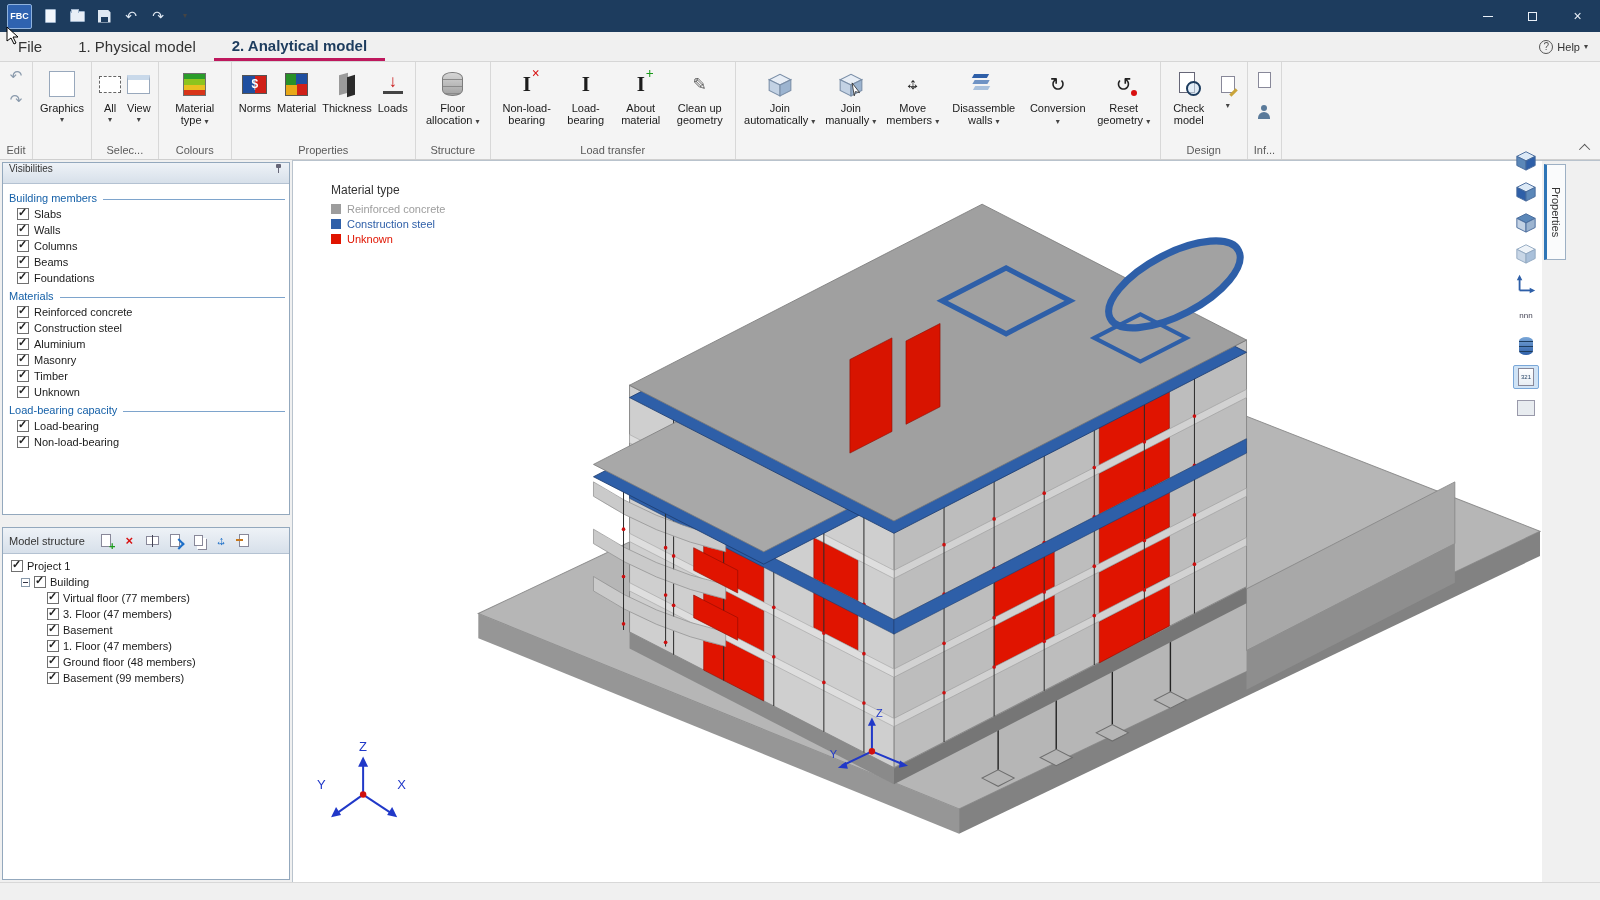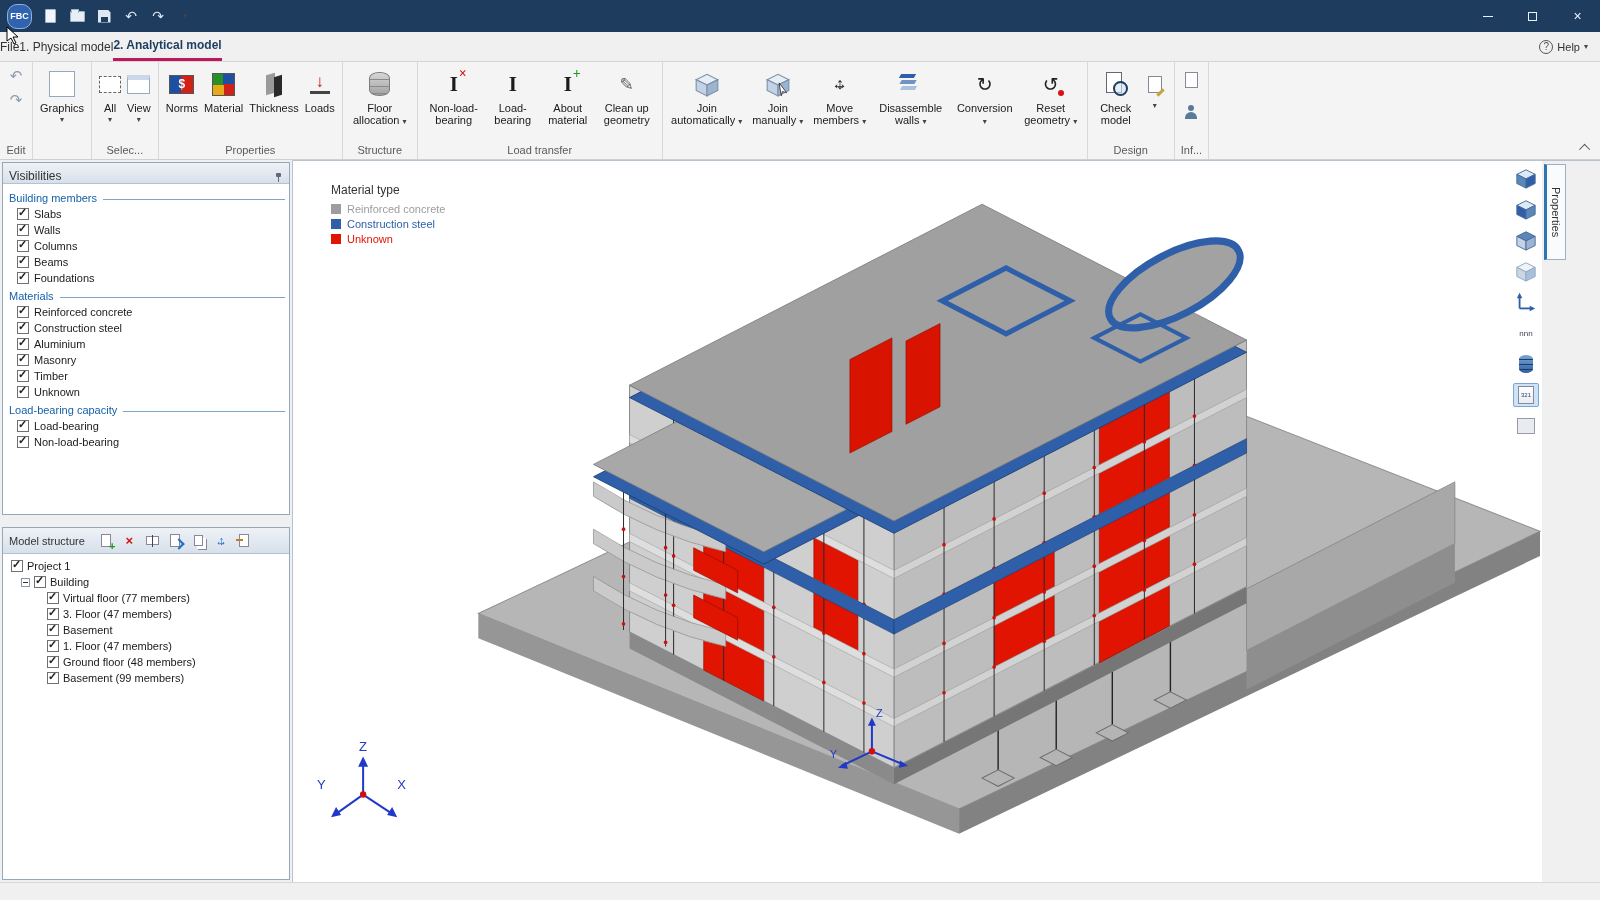--- a/index.html
+++ b/index.html
@@ -1,39 +1,39 @@
 <!DOCTYPE html>
 <html><head>
 <meta charset="utf-8">
 <style>
   *{margin:0;padding:0;box-sizing:border-box}
   html,body{width:1600px;height:900px;overflow:hidden}
   body{font-family:"Liberation Sans",sans-serif;font-size:11px;color:#1a1a1a;background:#f0f0f0;position:relative}
 
   
   .titlebar{position:absolute;left:0;top:0;right:0;height:32px;background:#1d3c5e;display:flex;align-items:center;color:#e9eff7}
-  .logo{width:25px;height:25px;margin:0 9px 0 7px;background:#2f63b0;border:1px solid #8fb2dd;border-radius:10px;display:flex;align-items:center;justify-content:center;font-size:9px;font-weight:bold;color:#fff;flex:none}
+  .logo{width:25px;height:25px;margin:0 9px 0 7px;background:#2f63b0;border:1px solid #8fb2dd;border-radius:2px;display:flex;align-items:center;justify-content:center;font-size:9px;font-weight:bold;color:#fff;flex:none}
   .qat{display:flex;align-items:center;gap:9px}
   .ticon{width:18px;height:18px;display:flex;align-items:center;justify-content:center;color:#dfe8f2;font-size:14px}
   .ic-newdoc{width:11px;height:14px;background:#f2f6fb;border:1px solid #9fb4cc;border-radius:1px}
   .ic-folder{width:15px;height:11px;background:#e8eef6;border:1px solid #9fb4cc;border-radius:1px;position:relative}
   .ic-folder::before{content:"";position:absolute;left:0;top:-3px;width:6px;height:3px;background:#e8eef6;border:1px solid #9fb4cc;border-bottom:none}
   .ic-save{width:13px;height:13px;background:#dfe8f2;clip-path:polygon(0 0,78% 0,100% 22%,100% 100%,0 100%);position:relative}
   .ic-save::after{content:"";position:absolute;left:3px;bottom:1px;width:7px;height:5px;background:#1d3c5e}
   .gly{font-style:normal}
   .title-text{position:absolute;left:200px;right:200px;text-align:center;font-size:12px;color:#eaf0f8;pointer-events:none;white-space:nowrap}
   .winbtns{margin-left:auto;display:flex;height:32px}
   .winbtn{width:45px;height:32px;display:flex;align-items:center;justify-content:center;color:#eaf0f8}
   .ic-min{width:10px;height:1px;background:#eaf0f8}
   .ic-max{width:9px;height:9px;border:1px solid #eaf0f8}
   .winbtn .big{font-size:14px}
 
   
   .tabbar{position:absolute;left:0;top:32px;right:0;height:30px;background:#f0f0f0;border-bottom:1px solid #d6d6d6;display:flex;align-items:stretch}
-  .tab{padding:0 0;display:flex;align-items:center;font-size:12px;color:#333}
+  .tab{padding:0 18px;display:flex;align-items:center;font-size:15px;color:#333}
   .tab.active{color:#1d3c5e;font-weight:bold;border-bottom:3px solid #be185d}
   .helpbox{margin-left:auto;display:flex;align-items:center;gap:4px;padding-right:12px;color:#333}
   .qmark{width:14px;height:14px;border:1px solid #555;border-radius:50%;display:flex;align-items:center;justify-content:center;font-size:10px;color:#555}
   .mini-caret{font-size:8px;color:#444}
 
   
   .ribbon{position:absolute;left:0;top:62px;right:0;height:98px;background:#f4f4f4;border-bottom:1px solid #cfcfcf;display:flex}
   .rgroup{display:flex;flex-direction:column;border-right:1px solid #d8d8d8;padding:2px 4px 0;flex:none}
   .gbody{display:flex;align-items:flex-start;flex:1}
   .glabel{text-align:center;color:#5a5a5a;font-size:11px;padding:1px 2px 3px;white-space:nowrap}
@@ -75,21 +75,21 @@
   .ic-page2{width:13px;height:16px;background:#fff;border:1px solid #889}
   .ic-person{position:relative;width:16px;height:16px}
   .ic-person::before{content:"";position:absolute;left:5px;top:1px;width:6px;height:6px;border-radius:50%;background:#5a7a9a}
   .ic-person::after{content:"";position:absolute;left:2px;bottom:1px;width:12px;height:7px;border-radius:6px 6px 0 0;background:#5a7a9a}
   .g-inf .gbody{flex-direction:column;align-items:center;gap:8px;padding-top:4px}
   .collapse-btn{position:absolute;right:6px;bottom:4px;width:16px;height:14px;display:flex;align-items:center;justify-content:center}
   .collapse-btn::before{content:"";width:7px;height:7px;border-left:1px solid #555;border-top:1px solid #555;transform:rotate(45deg) translateY(2px)}
 
   
   .panel{position:absolute;background:#fff;border:1px solid #93a8bd}
-  .phead{height:21px;background:linear-gradient(#eef2f7,#d7e0ea);border-bottom:1px solid #b4c2d2;display:flex;align-items:flex-end;padding:0 6px;font-size:12px;color:#333}
+  .phead{height:21px;background:linear-gradient(#eef2f7,#d7e0ea);border-bottom:1px solid #b4c2d2;display:flex;align-items:flex-start;padding:0 6px;font-size:10px;color:#333}
   .pin{margin-left:auto;position:relative;width:11px;height:11px}
   .pin::before{content:"";position:absolute;left:4px;top:1px;width:5px;height:4px;background:#667;border-radius:1px}
   .pin::after{content:"";position:absolute;left:6px;top:5px;width:1px;height:5px;background:#667}
   .vbody{padding:4px 0 0 0}
   .vsec{display:flex;align-items:center;padding:4px 4px 2px 6px;gap:6px}
   .vsec-t{color:#1560a8;white-space:nowrap}
   .vsec-line{flex:1;border-top:1px solid #7ea4cc;margin-top:2px}
   .vrow{display:flex;align-items:center;gap:5px;padding:2px 0 2px 14px}
   .cb{width:12px;height:12px;border:1px solid #707070;background:#fff;position:relative;flex:none}
   .cb.on::after{content:"✓";position:absolute;left:0px;top:-3px;font-size:11px;font-weight:bold;color:#222}
@@ -118,21 +118,21 @@
   .viewport{position:absolute;left:292px;top:160px;width:1250px;height:722px;background:#fff;border-top:1px solid #b9c3cd;border-left:1px solid #b9c3cd;overflow:hidden}
   .legend{position:absolute;left:38px;top:22px}
   .legend .lt{font-size:12px;color:#333;margin-bottom:4px}
   .lrow{display:flex;align-items:center;gap:6px;height:15px}
   .sw{width:10px;height:10px;flex:none}
   .sw-gray{background:#9d9d9d}.sw-blue{background:#2e5fa8}.sw-red{background:#e01400}
   .lt-gray{color:#9d9d9d}.lt-blue{color:#2e5fa8}.lt-red{color:#e01400}
   svg text{font-family:"Liberation Sans",sans-serif}
 
   
-  .viewtools{position:absolute;left:1512px;top:166px;width:28px;display:flex;flex-direction:column;gap:7px;align-items:center}
+  .viewtools{position:absolute;left:1512px;top:148px;width:28px;display:flex;flex-direction:column;gap:7px;align-items:center}
   .vt{width:26px;height:24px;display:flex;align-items:center;justify-content:center;border:1px solid transparent;border-radius:2px}
   .vt.sel{background:#cfe3f6;border-color:#7aa7d8}
   .ic-nnn{font-size:8px;color:#445;letter-spacing:0}
   .ic-cylstack{width:14px;height:18px;border-radius:7px/4px;background:linear-gradient(#7aa7d8,#2e5fa8);background-image:repeating-linear-gradient(180deg,rgba(255,255,255,0) 0 4px,#1d3c5e 4px 5px),linear-gradient(#7aa7d8,#2e5fa8)}
   .ic-321{width:16px;height:18px;border:1px solid #889;background:linear-gradient(#fff,#e8eef4);font-size:6px;line-height:6px;color:#1d3c5e;display:flex;align-items:center;justify-content:center;text-align:center;width:16px;word-break:break-all;padding:1px}
   .ic-plain{width:18px;height:16px;background:#e8ecf0;border:1px solid #99a}
 
   
   .rightstrip{position:absolute;left:1542px;top:160px;width:58px;height:722px;background:#f0f0f0;border-top:1px solid #b9c3cd}
   .props-tab{position:absolute;left:2px;top:3px;width:22px;height:96px;background:#fafbfc;border:1px solid #9db0c4;border-left:3px solid #2e75b6;display:flex;align-items:center;justify-content:center}
@@ -231,20 +231,32 @@
         <span class="ric">
             <span class="ic-view"></span>
           </span>
         <span class="rlabel"><span>View</span></span>
         <span class="caret">▾</span>
       </div>
     </div>
     <div class="glabel">Selec...</div>
   </div>
 
+  <div class="rgroup">
+    <div class="gbody">
+      <div class="rbtn" style="width:64px">
+        <span class="ric">
+            <span class="ic-mattype"></span>
+          </span>
+        <span class="rlabel"><span>Material type</span>
+        <span class="caret">▾</span></span>
+      </div>
+    </div>
+    <div class="glabel">Colours</div>
+  </div>
 
   <div class="rgroup">
     <div class="gbody">
       <div class="rbtn">
         <span class="ric">
             <span class="ic-norms">
               <span class="gly">$</span>
             </span>
           </span>
         <span class="rlabel"><span>Norms</span></span>

